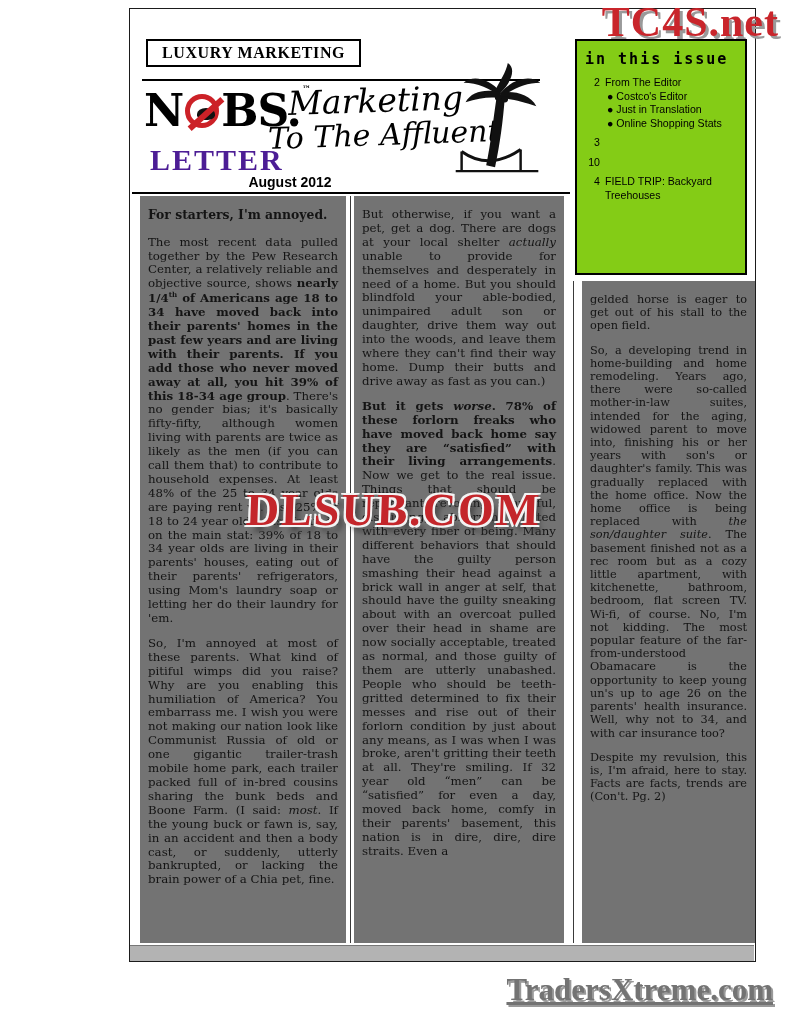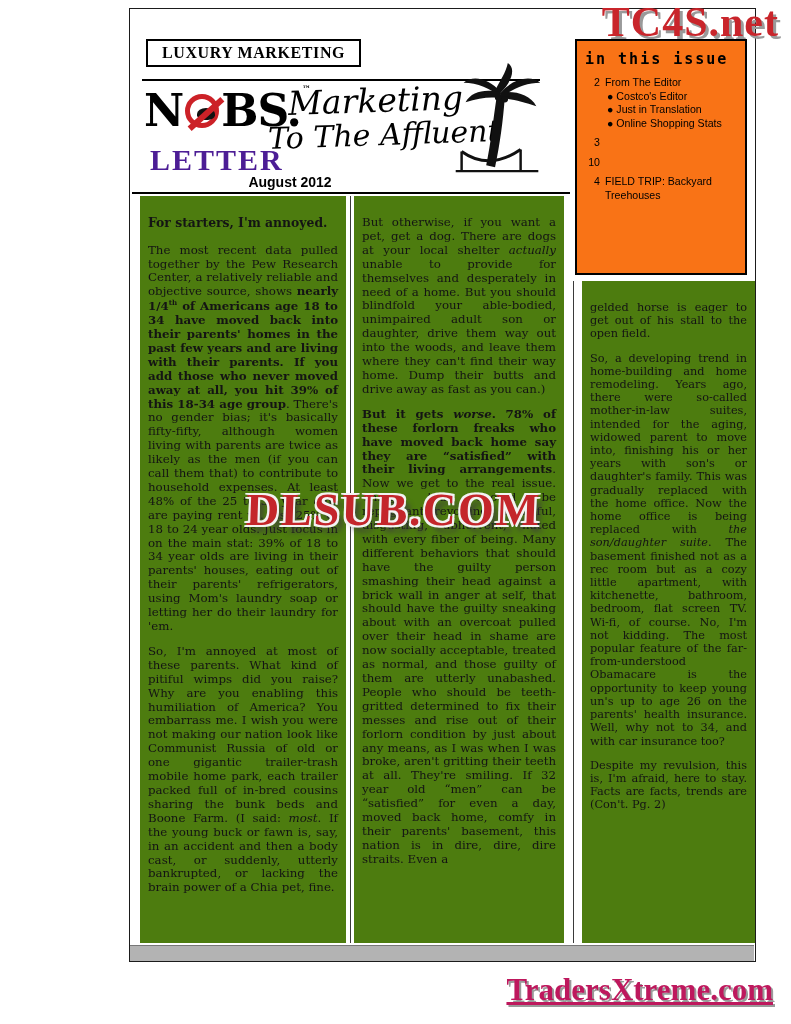--- a/index.html
+++ b/index.html
@@ -9,21 +9,21 @@
   
   .frame{position:absolute;left:85px;top:8px;width:627px;height:954px;border:1.5px solid #1b1b1b;background:#fff;margin-left:44px;}
 
   
   .tc4s{position:absolute;right:12px;top:-2px;z-index:40;font-family:"Liberation Serif",serif;
         font-weight:bold;font-size:42px;color:#c9252b;letter-spacing:1px;text-shadow:3px 3px 0 #9a9a9a;}
   .dlsub{position:absolute;left:246px;top:483px;z-index:50;font-family:"Liberation Serif",serif;
         font-weight:bold;font-size:46px;color:#c4262b;letter-spacing:2px;transform:skewX(-2deg);
         text-shadow:-2px -2px 0 #f3f3f3,2px -2px 0 #f3f3f3,-2px 2px 0 #f3f3f3,2px 2px 0 #f3f3f3,6px 7px 5px rgba(60,60,60,.7);}
   .footerwm{position:absolute;right:18px;top:972px;z-index:40;font-family:"Liberation Serif",serif;
-        font-weight:bold;font-size:31px;color:#be185d;text-decoration:underline;text-decoration-thickness:3px;
+        font-weight:bold;font-size:31px;color:#737373;text-decoration:underline;text-decoration-thickness:3px;
         text-shadow:2px 2px 0 #9a9a9a;}
 
   
   .kicker-box{position:absolute;left:16px;top:30px;border:2.5px solid #000;padding:3px 14px;background:#fff;
         font-weight:bold;font-size:16px;letter-spacing:.6px;}
   .rule{position:absolute;background:#000;}
   .rule-a{left:12px;top:70px;width:398px;height:2px;}
   .rule-b{left:2px;top:183px;width:438px;height:2px;}
   .logo{position:absolute;left:14px;top:76px;display:flex;align-items:center;font-family:"DejaVu Serif",serif;
         font-weight:bold;font-size:44px;letter-spacing:-1px;color:#000;}
@@ -33,30 +33,30 @@
   .logo .tm{font-size:9px;vertical-align:top;position:relative;top:-22px;left:1px;letter-spacing:0;}
   .script1{position:absolute;left:158px;top:72px;font-family:"DejaVu Serif",serif;font-style:italic;font-size:33px;color:#000;transform:rotate(-2deg);}
   .script2{position:absolute;left:138px;top:108px;font-family:"DejaVu Serif",serif;font-style:italic;font-size:30px;color:#000;transform:rotate(-2deg);}
   .palm{position:absolute;left:322px;top:52px;width:92px;height:118px;}
   .letter-title{position:absolute;left:20px;top:134px;width:280px;text-align:left;
         font-weight:bold;font-size:30px;letter-spacing:2px;color:#4c1d95;}
   .issue-date{position:absolute;left:20px;top:165px;width:280px;text-align:center;
         font-family:"Liberation Sans",sans-serif;font-weight:bold;font-size:14px;color:#000;}
 
   
-  .issue-box{position:absolute;left:445px;top:30px;width:172px;height:236px;border:2px solid #000;background:#f97316;
+  .issue-box{position:absolute;left:445px;top:30px;width:172px;height:236px;border:2px solid #000;background:#84cc16;
         padding:9px 8px;font-family:"Liberation Sans",sans-serif;overflow:hidden;}
   .issue-title{font-family:"DejaVu Sans Mono",monospace;font-weight:bold;font-size:15px;letter-spacing:2px;margin-bottom:8px;color:#000;}
   .issue-item{display:grid;grid-template-columns:15px 1fr;column-gap:5px;font-size:10.6px;line-height:1.28;margin-bottom:6px;color:#000;}
   .issue-page{text-align:right;}
   .issue-bullet{margin-left:2px;}
 
   
-  .col{position:absolute;background:#4d7c0f;color:#141414;text-align:justify;overflow:hidden;
-        font-family:"DejaVu Serif",serif;padding:20px 8px;overflow-wrap:break-word;}
+  .col{position:absolute;background:#737373;color:#141414;text-align:justify;overflow:hidden;
+        font-family:"DejaVu Serif",serif;padding:12px 8px;overflow-wrap:break-word;}
   .col p{margin:0 0 11px 0;}
   .col p:last-child{margin-bottom:0;}
   .col-1{left:10px;top:187px;width:206px;height:747px;font-size:11.8px;line-height:1.18;}
   .col-2{left:224px;top:187px;width:210px;height:747px;font-size:11.8px;line-height:1.18;}
   .col-3{left:452px;top:272px;width:173px;height:662px;font-size:11.3px;line-height:1.17;}
   .col .lead{font-weight:bold;font-size:1.05em;margin-bottom:13px;}
   .b{font-weight:bold;}
   .i{font-style:italic;}
   .bi{font-weight:bold;font-style:italic;}
   .bsup{font-weight:bold;vertical-align:super;font-size:.6em;}

